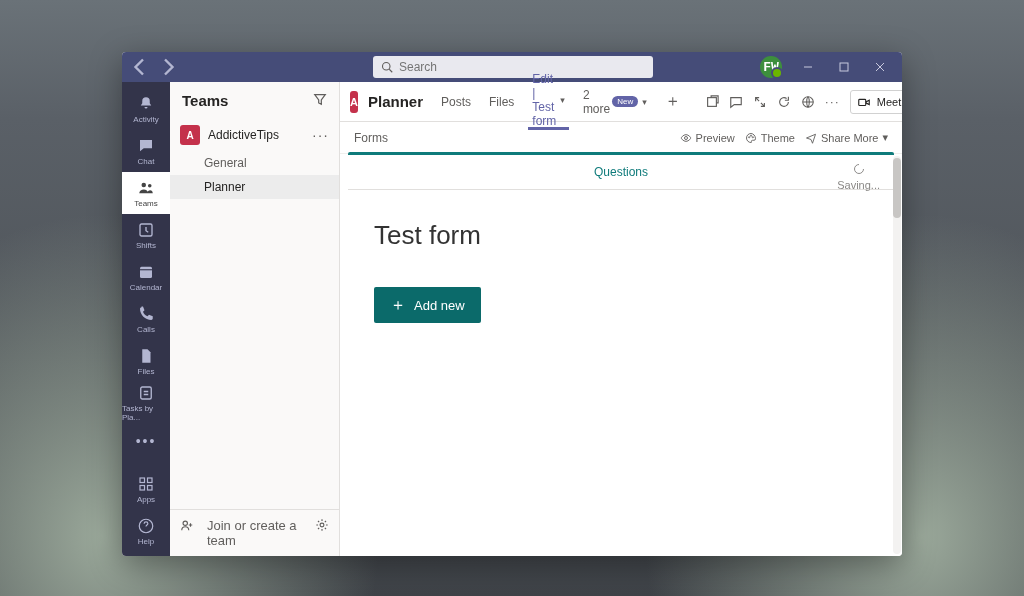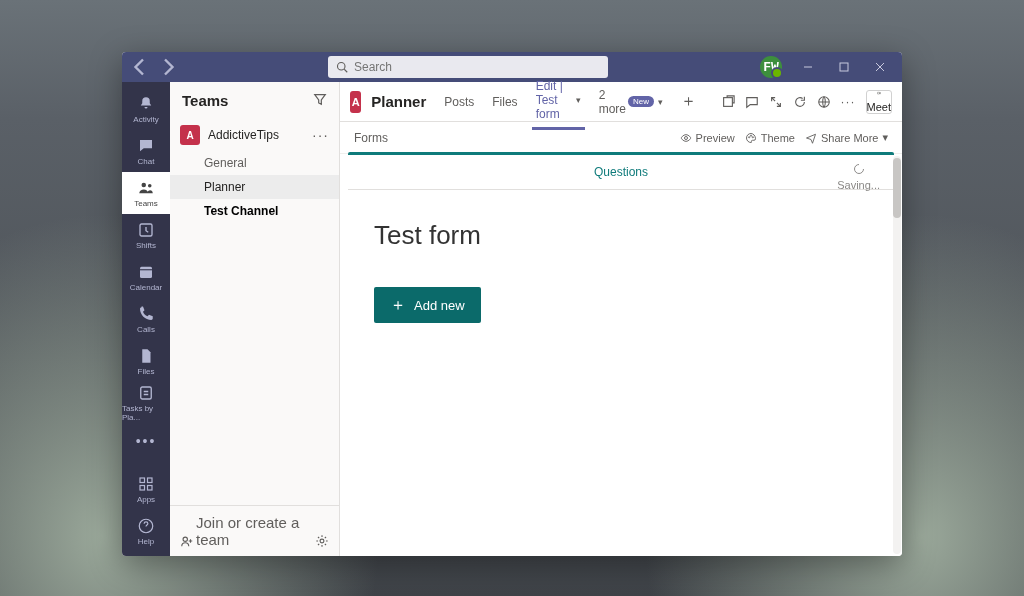--- a/index.html
+++ b/index.html
@@ -42,20 +42,21 @@
   .searchwrap {
     flex: 0 0 280px;
     height: 22px;
     background: #e9e9ef;
     border-radius: 3px;
     display: flex;
     align-items: center;
     padding: 0 8px;
     gap:6px;
     color:#605e5c;
+    margin-left:45px;
   }
   .searchwrap input { border:none; background:transparent; outline:none; flex:1; font-size:12px; color:#605e5c;}
   .tb-grow { flex: 1; }
   .avatar {
     width:22px; height:22px; border-radius:50%;
     background:#3d8f3d; color:white; font-size:13px; font-weight:600;
     display:flex; align-items:center; justify-content:center;
     position:relative; margin-right:6px;font-family:Liberation Mono, monospace;
   }
   .avatar::after{ content:''; position:absolute; bottom:-1px; right:-1px; width:8px;height:8px;border-radius:50%;background:#6bb700;border:2px solid #454c78;}
@@ -90,41 +91,41 @@
   .funnel{ color:#605e5c; cursor:pointer;}
   .section-lbl { font-size:10px; color:#605e5c; padding:4px 12px;}
   .team-row { display:flex; align-items:center; gap:8px; padding:6px 10px; cursor:pointer;}
   .teamlogo{ width:20px;height:20px;background:#c4314b;border-radius:3px;color:white;font-size:10px;display:flex;align-items:center;justify-content:center;font-weight:600;}
   .team-row .name{ flex:1; font-size:12px;}
   .team-row .dots{ color:#605e5c; font-size:14px; letter-spacing:1px;}
   .chan{ padding:5px 10px 5px 34px; font-size:12px; color:#605e5c; cursor:pointer;}
   .chan.selected{ background:#ececec; color:#252423;}
   .chan.bold{ color:#000; font-weight:600;}
   .panel-space{flex:1;}
-  .panel-foot{ display:flex; align-items:flex-end; gap:2px; padding:8px 10px; border-top:1px solid #e1dfdd; font-size:15px; color:#605e5c;}
+  .panel-foot{ display:flex; align-items:flex-start; gap:13px; padding:8px 10px; border-top:1px solid #e1dfdd; font-size:13px; color:#605e5c;}
   .panel-foot svg{width:14px;height:14px;}
   .panel-foot .fgrow{flex:1;}
 
   
   .content{ flex:1; display:flex; flex-direction:column; min-width:0;}
   .tabbar{
     height:40px; display:flex; align-items:center; padding:0 10px; gap:10px; border-bottom:1px solid #e1dfdd;
   }
   .tabbar .chlogo{width:22px;height:22px;background:#c4314b;color:#fff;display:flex;align-items:center;justify-content:center;border-radius:3px;font-size:11px;font-weight:600;}
   .tabbar .chname{font-size:15px;font-weight:700; margin-right:4px;}
   .tabbar .tab{font-size:12px;color:#605e5c;cursor:pointer;padding:0 4px;height:57px;display:flex;align-items:center;}
   .tabbar .tab.active{color:#6264a7;border-bottom:3px solid #6264a7;font-weight:400;}
   .tabbar .tbnew{ font-size:8px; background:#6264a7;color:#fff;border-radius:8px;padding:1px 5px;margin-left:2px;}
   .tabbar .caret{font-size:9px;color:#605e5c;cursor:pointer;}
   .tabbar .plusbtn{color:#605e5c;font-size:16px;cursor:pointer;padding:0 4px;}
   .tabbar .grow{flex:1;}
   .tbicon{width:22px;height:22px;display:flex;align-items:center;justify-content:center;color:#605e5c;cursor:pointer;}
   .tbicon svg{width:14px;height:14px;}
   .meet-btn{
-    height:24px;display:flex;align-items:center;gap:6px;padding:0 0;border:1px solid #d1d1d1;border-radius:3px;font-size:11px;cursor:pointer;color:#252423;flex-direction:column;
+    height:24px;display:flex;align-items:center;gap:6px;padding:0 6px;border:1px solid #d1d1d1;border-radius:3px;font-size:11px;cursor:pointer;color:#252423;
   }
   .meet-btn svg{width:14px;height:14px;}
 
   
   .subbar{ height:32px; display:flex;align-items:center;padding:0 14px;gap:10px;border-bottom:1px solid #f0efed;color:#605e5c;}
   .subbar .title{font-size:12px;}
   .subbar .grow{flex:1;}
   .subact{display:flex;align-items:center;gap:4px;font-size:11px;cursor:pointer;}
   .subact svg{width:12px;height:12px;}
 
@@ -278,21 +279,20 @@
             </svg>
         </span>
       </div>
       <div class="team-row">
         <div class="teamlogo">A</div>
         <div class="name">AddictiveTips</div>
         <div class="dots">···</div>
       </div>
       <div class="chan">General</div>
       <div class="chan selected">Planner</div>
-      <div class="chan bold">Test Channel</div>
       <div class="panel-space"></div>
       <div class="panel-foot">
         <svg viewBox="0 0 16 16" fill="none" stroke="currentColor" stroke-width="1.3">
             <circle cx="6" cy="6" r="2.5"></circle>
             <path d="M2 14c0-2.5 2-4 4-4s4 1.5 4 4M12 6v4M10 8h4"></path>
           </svg>
         <span class="fgrow">Join or create a team</span>
         <svg viewBox="0 0 16 16" fill="none" stroke="currentColor" stroke-width="1.3">
             <circle cx="8" cy="8" r="2.2"></circle>
             <path d="M8 1.5v2M8 12.5v2M14.5 8h-2M3.5 8h-2M12.6 3.4l-1.4 1.4M4.8 11.2l-1.4 1.4M12.6 12.6l-1.4-1.4M4.8 4.8 3.4 3.4"></path>

